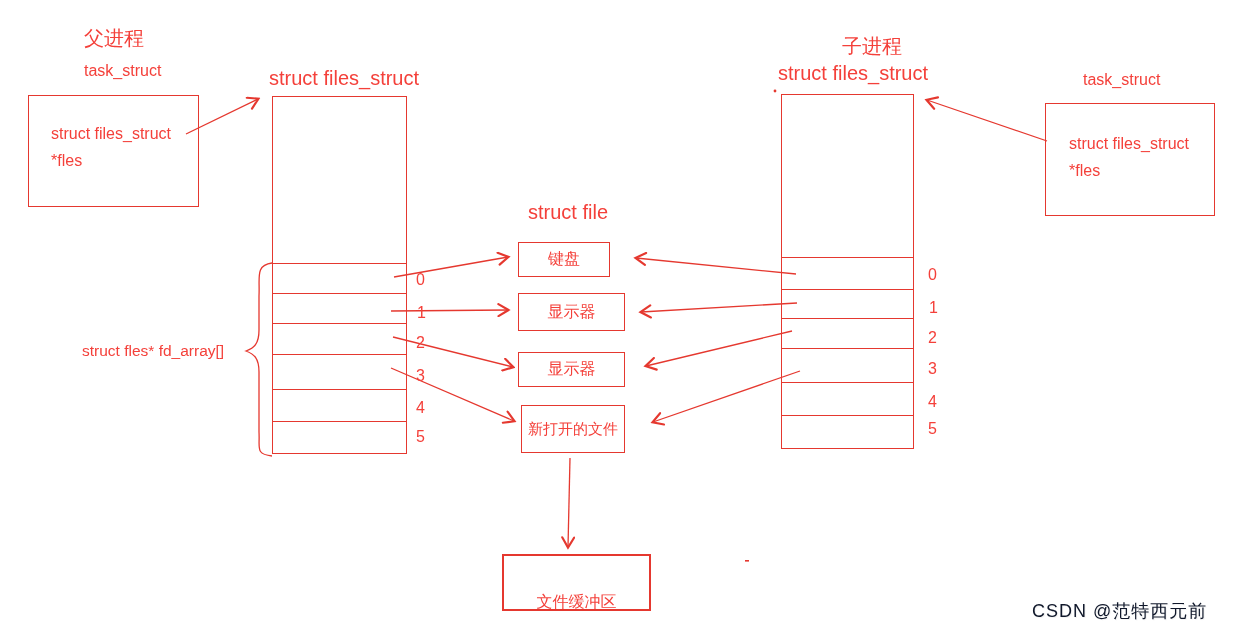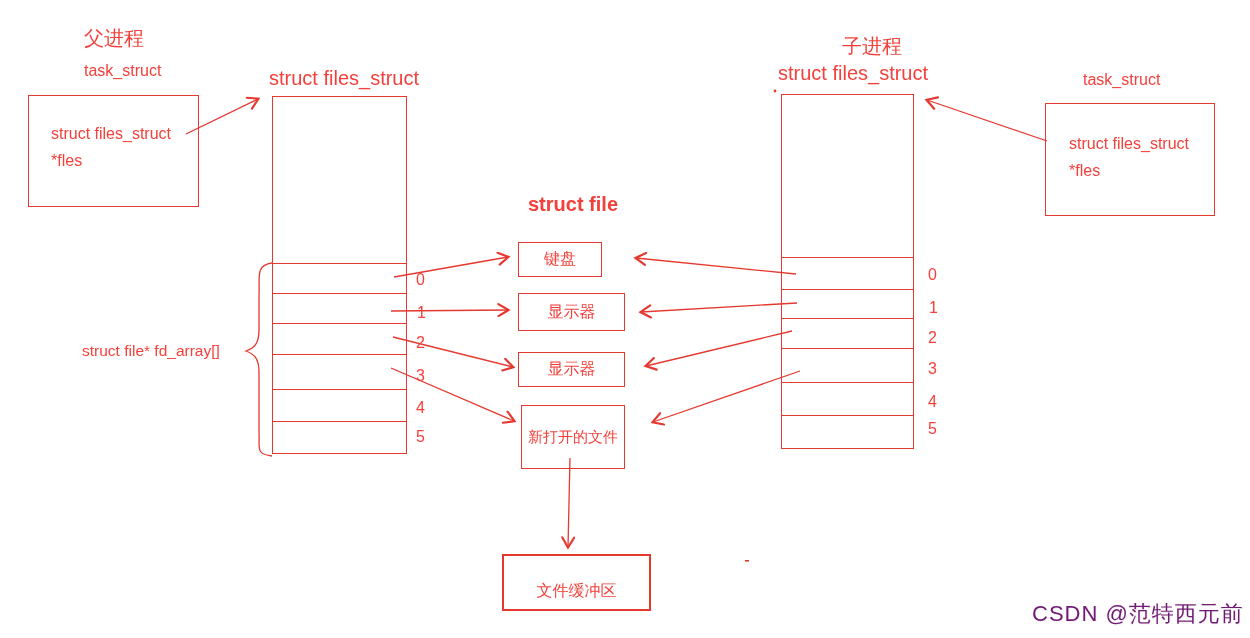--- a/index.html
+++ b/index.html
@@ -13,22 +13,22 @@
   }
   .lbl{position:absolute;white-space:nowrap;font-size:20px;line-height:19px;}
   .lbl-lg{font-size:16px;}
   .box{position:absolute;border:1px solid var(--line);box-sizing:border-box;}
   .filebox{display:flex;align-items:center;justify-content:center;font-size:16px;}
   .hline{position:absolute;left:0;right:0;height:0;border-top:1px solid var(--line);}
   .num{position:absolute;font-size:16px;width:14px;}
   svg{position:absolute;left:0;top:0;}
   .ptr-text{position:absolute;font-size:16px;line-height:27px;white-space:nowrap;}
   #watermark{
-    position:absolute;left:1032px;top:599px;font-size:22px;letter-spacing:1px;
-    color:#701a75;text-shadow:1px 1px 0 #f4f4f4;white-space:nowrap;
+    position:absolute;left:1032px;top:599px;font-size:18px;letter-spacing:1px;
+    color:#0f172a;text-shadow:1px 1px 0 #f4f4f4;white-space:nowrap;
   }
 </style>
 </head>
 <body>
 
 <div id="stage">
 
   <svg width="1250" height="638">
     <defs>
       <marker id="ah" viewBox="0 0 10 10" refX="8.2" refY="5" markerWidth="11" markerHeight="11" orient="auto">
@@ -78,39 +78,39 @@
     <div class="hline" style="top:324px;"></div>
   </div>
 
   <div class="num" style="left:416px;top:271px;">0</div>
   <div class="num" style="left:417px;top:304px;">1</div>
   <div class="num" style="left:416px;top:334px;">2</div>
   <div class="num" style="left:416px;top:367px;">3</div>
   <div class="num" style="left:416px;top:399px;">4</div>
   <div class="num" style="left:416px;top:428px;">5</div>
 
-  <div class="lbl" style="left:82px;top:341px;font-size:15.5px;">struct file* fd_array[]</div>
+  <div class="lbl" style="left:82px;top:341px;font-size:15.5px;">struct fles* fd_array[]</div>
 
-  <div class="lbl" style="left:528px;top:195px;font-weight:bold;">struct file</div>
+  <div class="lbl" style="left:528px;top:203px;">struct file</div>
 
-  <div class="box filebox" style="left:518px;top:242px;width:84px;height:35px;">
+  <div class="box filebox" style="left:518px;top:242px;width:92px;height:35px;">
     <span>键盘</span>
   </div>
   <div class="box filebox" style="left:518px;top:293px;width:107px;height:38px;">
     <span>显示器</span>
   </div>
   <div class="box filebox" style="left:518px;top:352px;width:107px;height:35px;">
     <span>显示器</span>
   </div>
-  <div class="box filebox" style="left:521px;top:405px;width:104px;height:64px;font-size:15px;">
+  <div class="box filebox" style="left:521px;top:405px;width:104px;height:48px;font-size:15px;">
     <span>新打开的文件</span>
   </div>
 
   <div class="box" style="left:502px;top:554px;width:149px;height:57px;border-width:2px;text-align:center;">
-    <span style="display:inline-block;margin-top:25px;font-size:16px;">文件缓冲区</span>
+    <span style="display:inline-block;margin-top:36px;font-size:16px;">文件缓冲区</span>
   </div>
 
   <div class="lbl" style="left:842px;top:37px;">子进程</div>
   <div class="lbl" style="left:778px;top:64px;">struct files_struct</div>
 
   <div class="box" style="left:781px;top:94px;width:133px;height:355px;">
     <div class="hline" style="top:162px;"></div>
     <div class="hline" style="top:194px;"></div>
     <div class="hline" style="top:223px;"></div>
     <div class="hline" style="top:253px;"></div>

